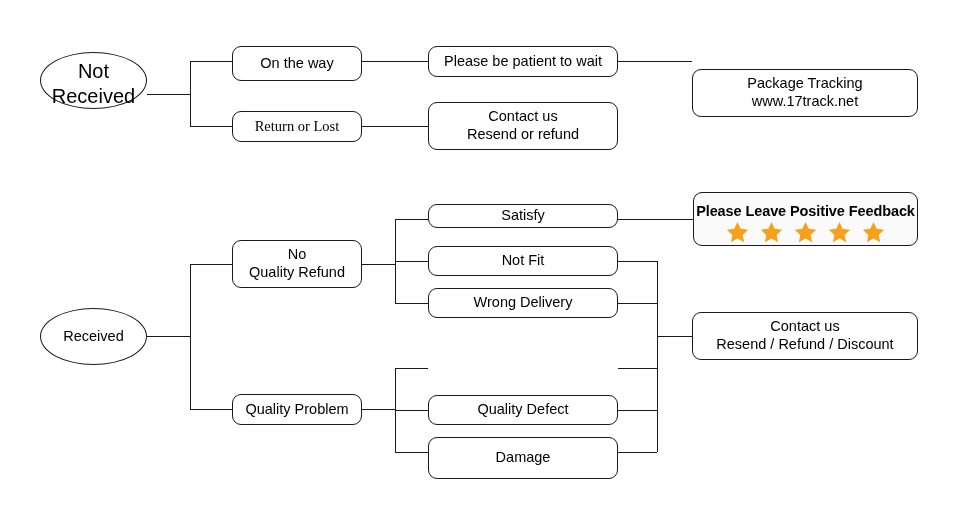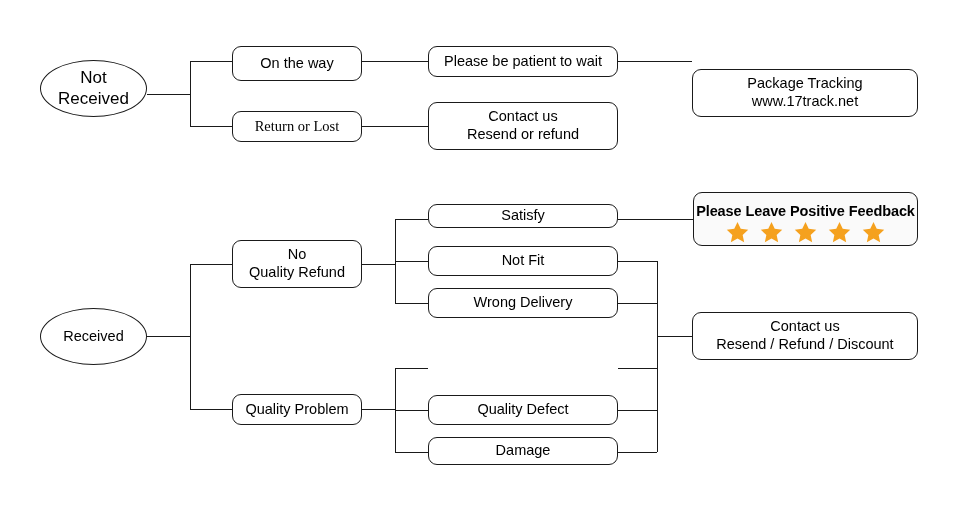--- a/index.html
+++ b/index.html
@@ -83,21 +83,21 @@
     display: block;
     width: 25px;
     height: 25px;
   }
 </style>
 </head>
 <body>
 
 <div id="canvas">
 
-  <div class="node ellipse" style="left:40px; top:60px; width:107px; height:57px; font-size:17px;">
+  <div class="node ellipse" style="left:40px; top:52px; width:107px; height:57px; font-size:20px;align-items:flex-end;">
     <span class="txt">Not
 Received</span>
   </div>
 
   <div class="line h" style="left:147px; top:94px; width:43px;"></div>
   <div class="line v" style="left:190px; top:61px; height:65px;"></div>
   <div class="line h" style="left:190px; top:61px; width:42px;"></div>
   <div class="line h" style="left:190px; top:126px; width:42px;"></div>
 
   <div class="node rounded" style="left:232px; top:46px; width:130px; height:35px; font-size:14.5px;">
@@ -160,21 +160,21 @@
 
   <div class="line h" style="left:362px; top:409px; width:33px;"></div>
   <div class="line v" style="left:395px; top:368px; height:84px;"></div>
   <div class="line h" style="left:395px; top:368px; width:33px;"></div>
   <div class="line h" style="left:395px; top:410px; width:33px;"></div>
   <div class="line h" style="left:395px; top:452px; width:33px;"></div>
 
   <div class="node rounded" style="left:428px; top:395px; width:190px; height:30px; font-size:14.5px;">
     <span class="txt">Quality Defect</span>
   </div>
-  <div class="node rounded" style="left:428px; top:437px; width:190px; height:28px; font-size:14.5px;">
+  <div class="node rounded" style="left:428px; top:437px; width:190px; height:42px; font-size:14.5px;">
     <span class="txt">Damage</span>
   </div>
 
   <div class="line h" style="left:618px; top:219px; width:75px;"></div>
 
   <div class="feedback-box" style="left:693px; top:192px; width:225px; height:54px;">
     <span class="feedback-label">Please Leave Positive Feedback</span>
     <span class="stars">
       <svg class="star" viewBox="0 0 24 24" aria-hidden="true">
         <path d="M12 1.8l3.1 6.7 7.2.85-5.35 4.95 1.45 7.1L12 17.8l-6.4 3.6 1.45-7.1L1.7 9.35l7.2-.85z" fill="#F5A11E"></path>

